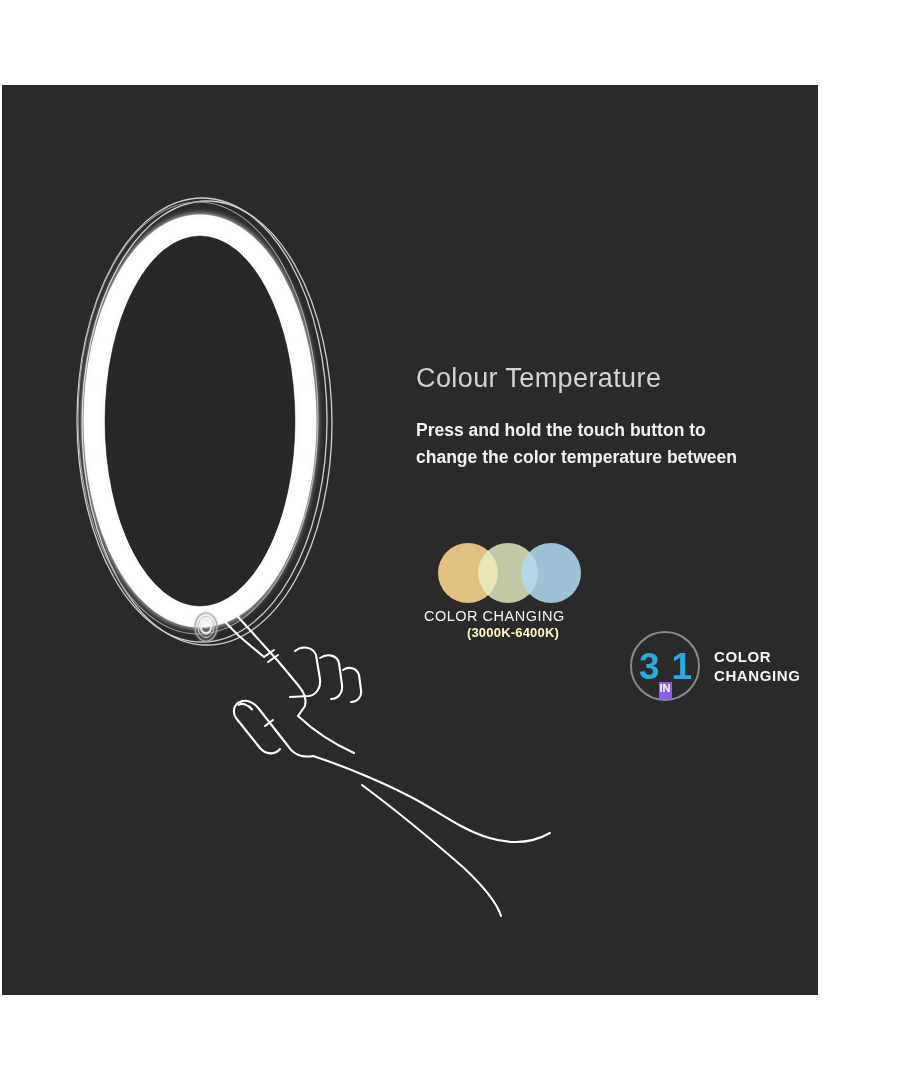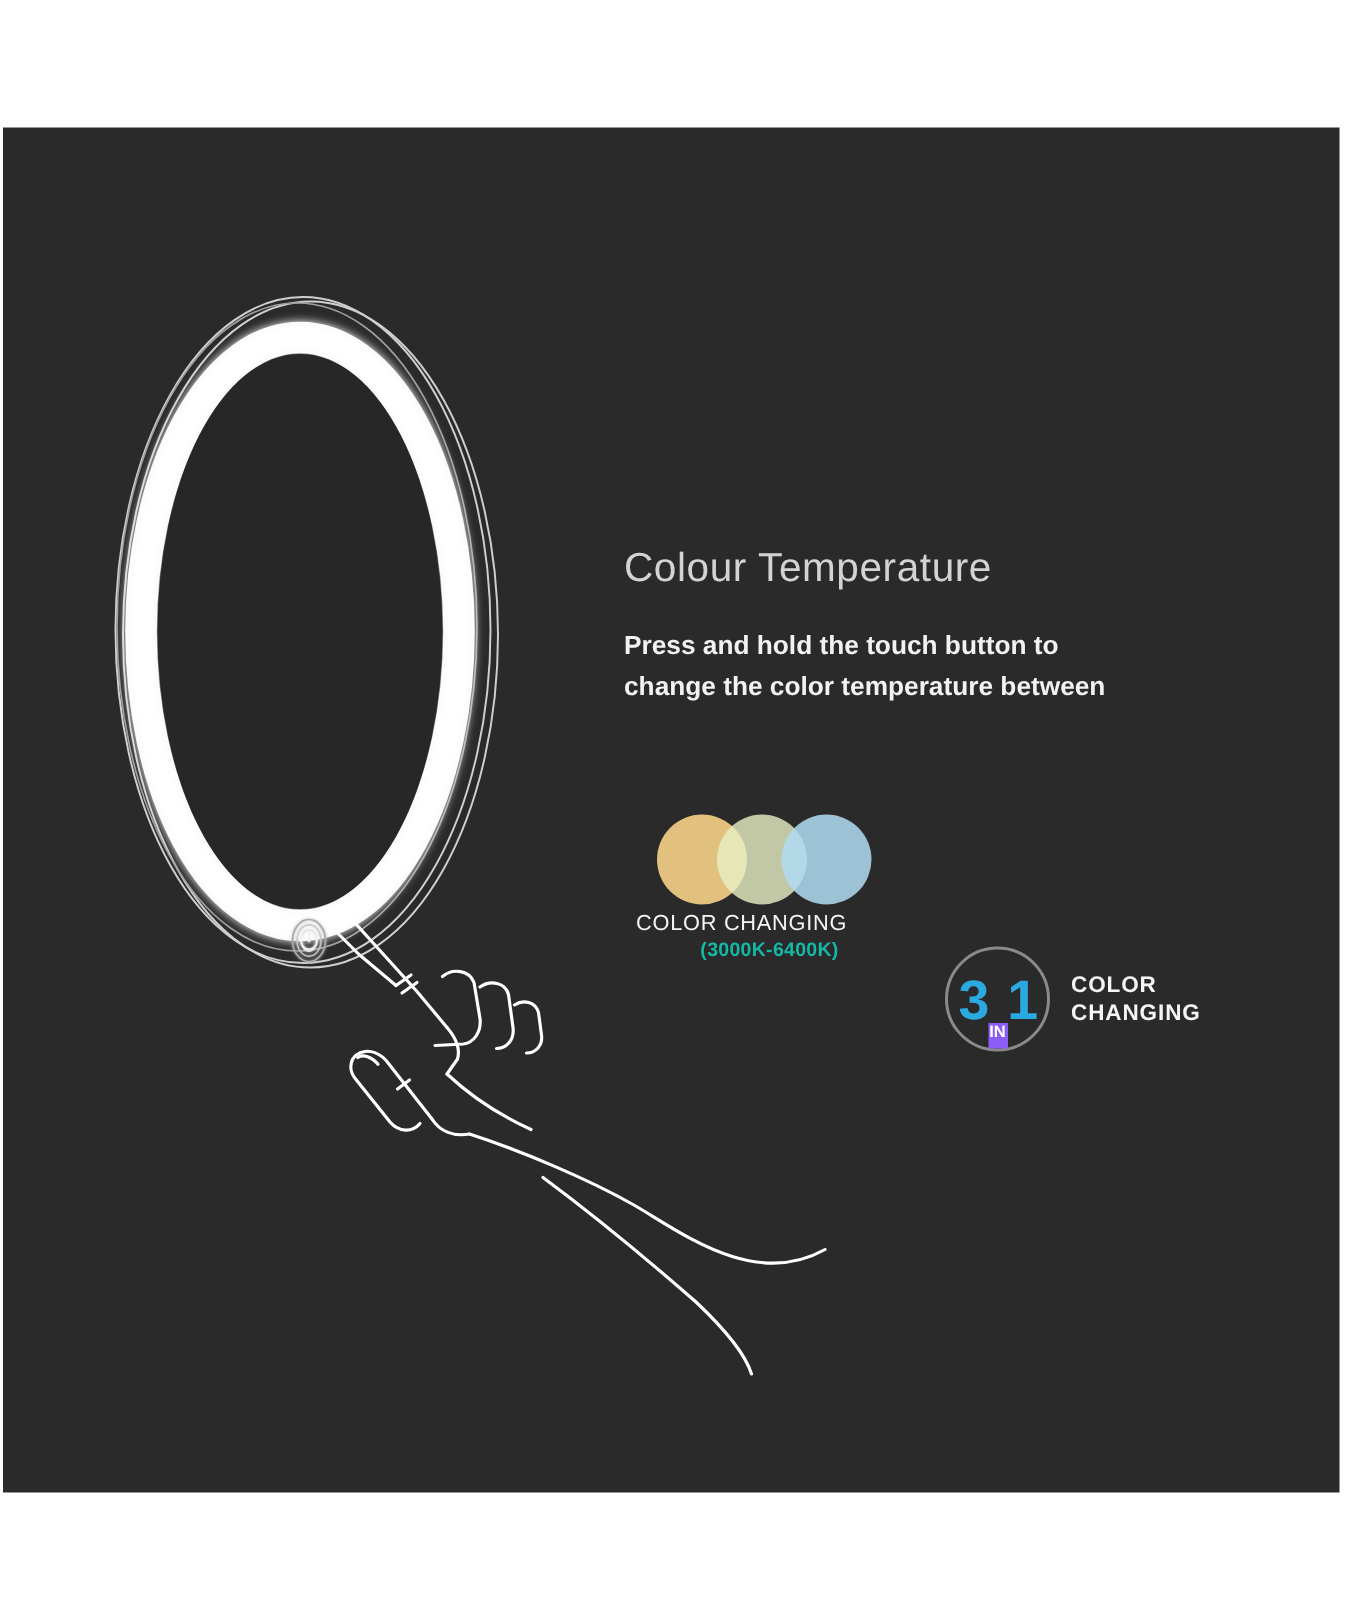--- a/index.html
+++ b/index.html
@@ -21,21 +21,21 @@
     width: 910px;
     height: 1080px;
     background: #ffffff;
   }
 
   
   #panel {
     position: absolute;
     left: 2px;
     top: 85px;
-    width: 891px;
+    width: 816px;
     height: 910px;
     background: #2a2a2a;
     overflow: hidden;
   }
 
   
   #mirror-art {
     position: absolute;
     left: 0px;
     top: 0px;
@@ -107,21 +107,21 @@
     font-weight: normal;
     letter-spacing: 0.5px;
     color: #f5f5f5;
     line-height: 1.15;
   }
   #venn-kelvin {
     text-align: center;
     font-size: 13px;
     font-weight: bold;
     letter-spacing: 0.2px;
-    color: #14b8a6;
+    color: #fef9c3;
     line-height: 1.25;
   }
 
   
   #threeinone {
     position: absolute;
     left: 214px;
     top: 88px;
     width: 215px;
     height: 70px;

